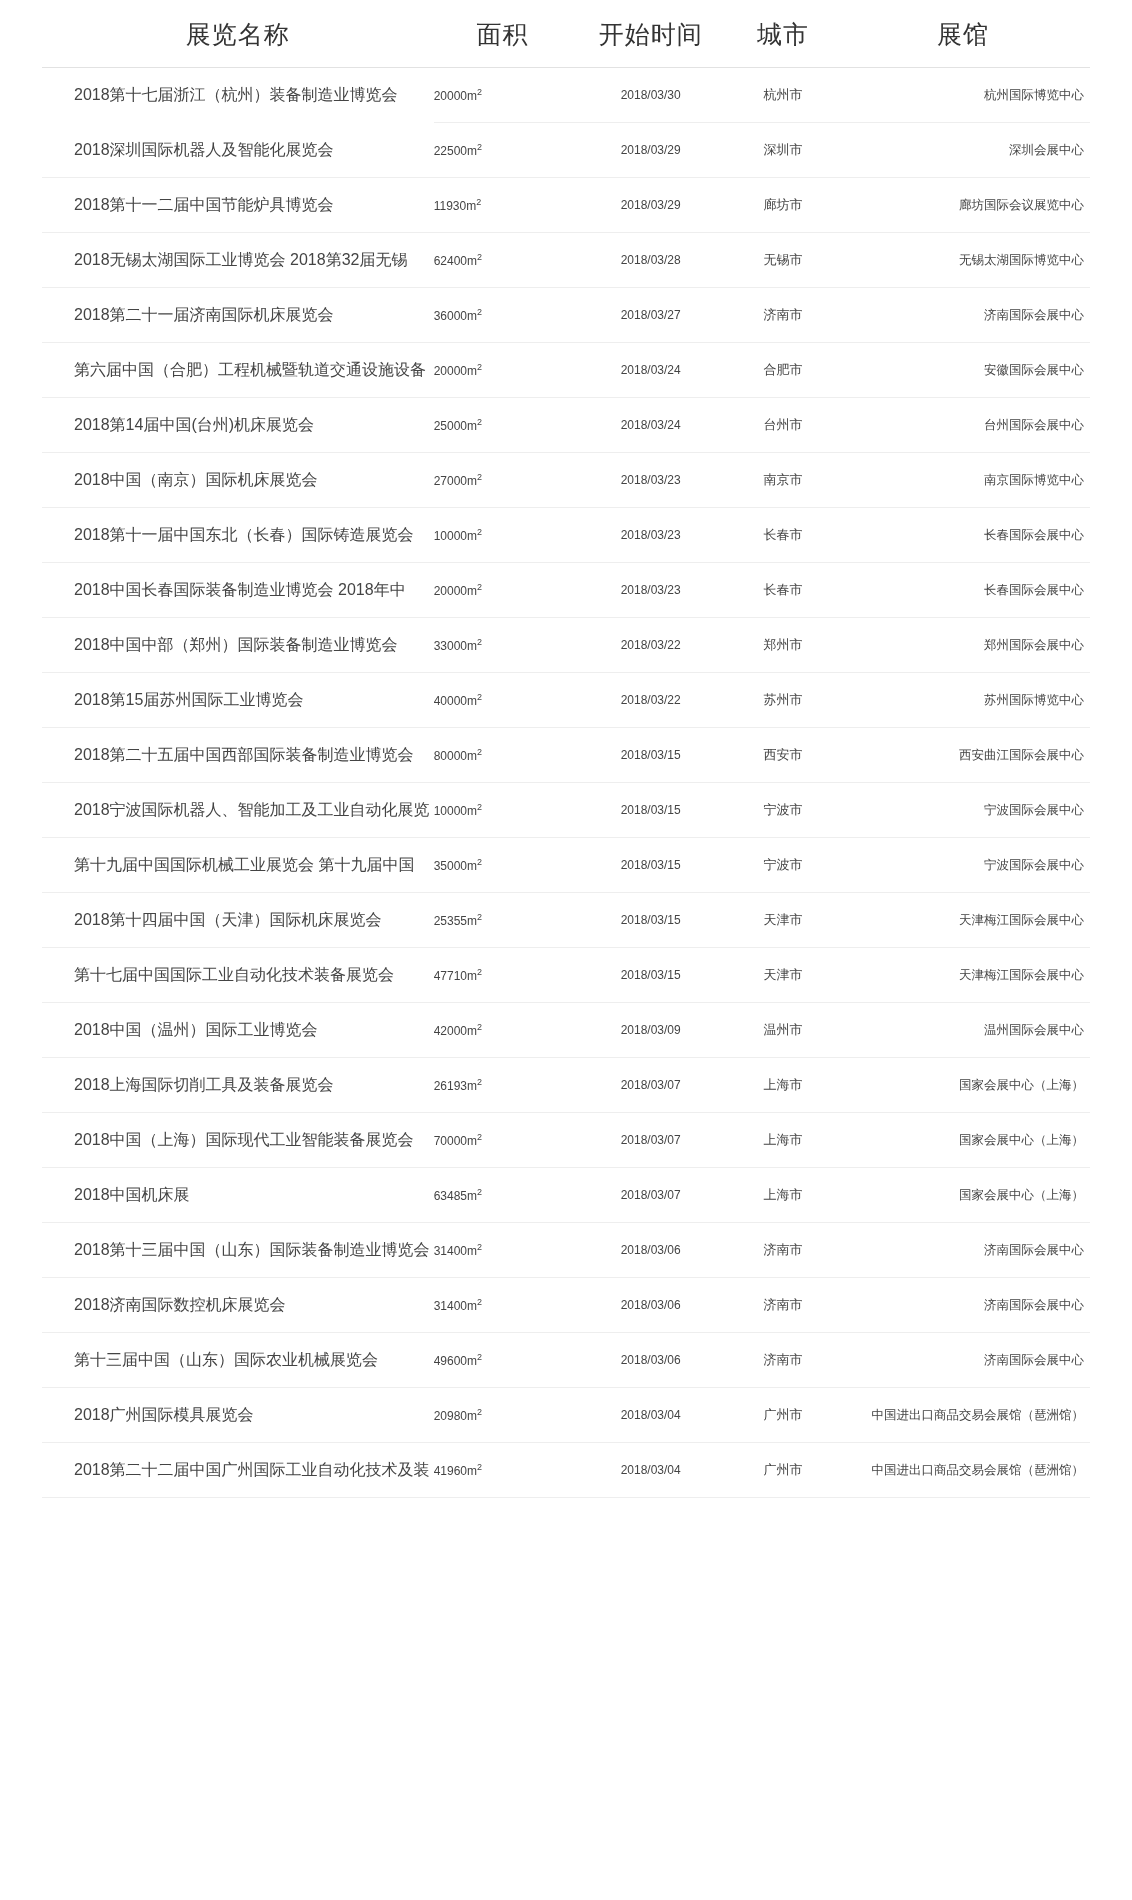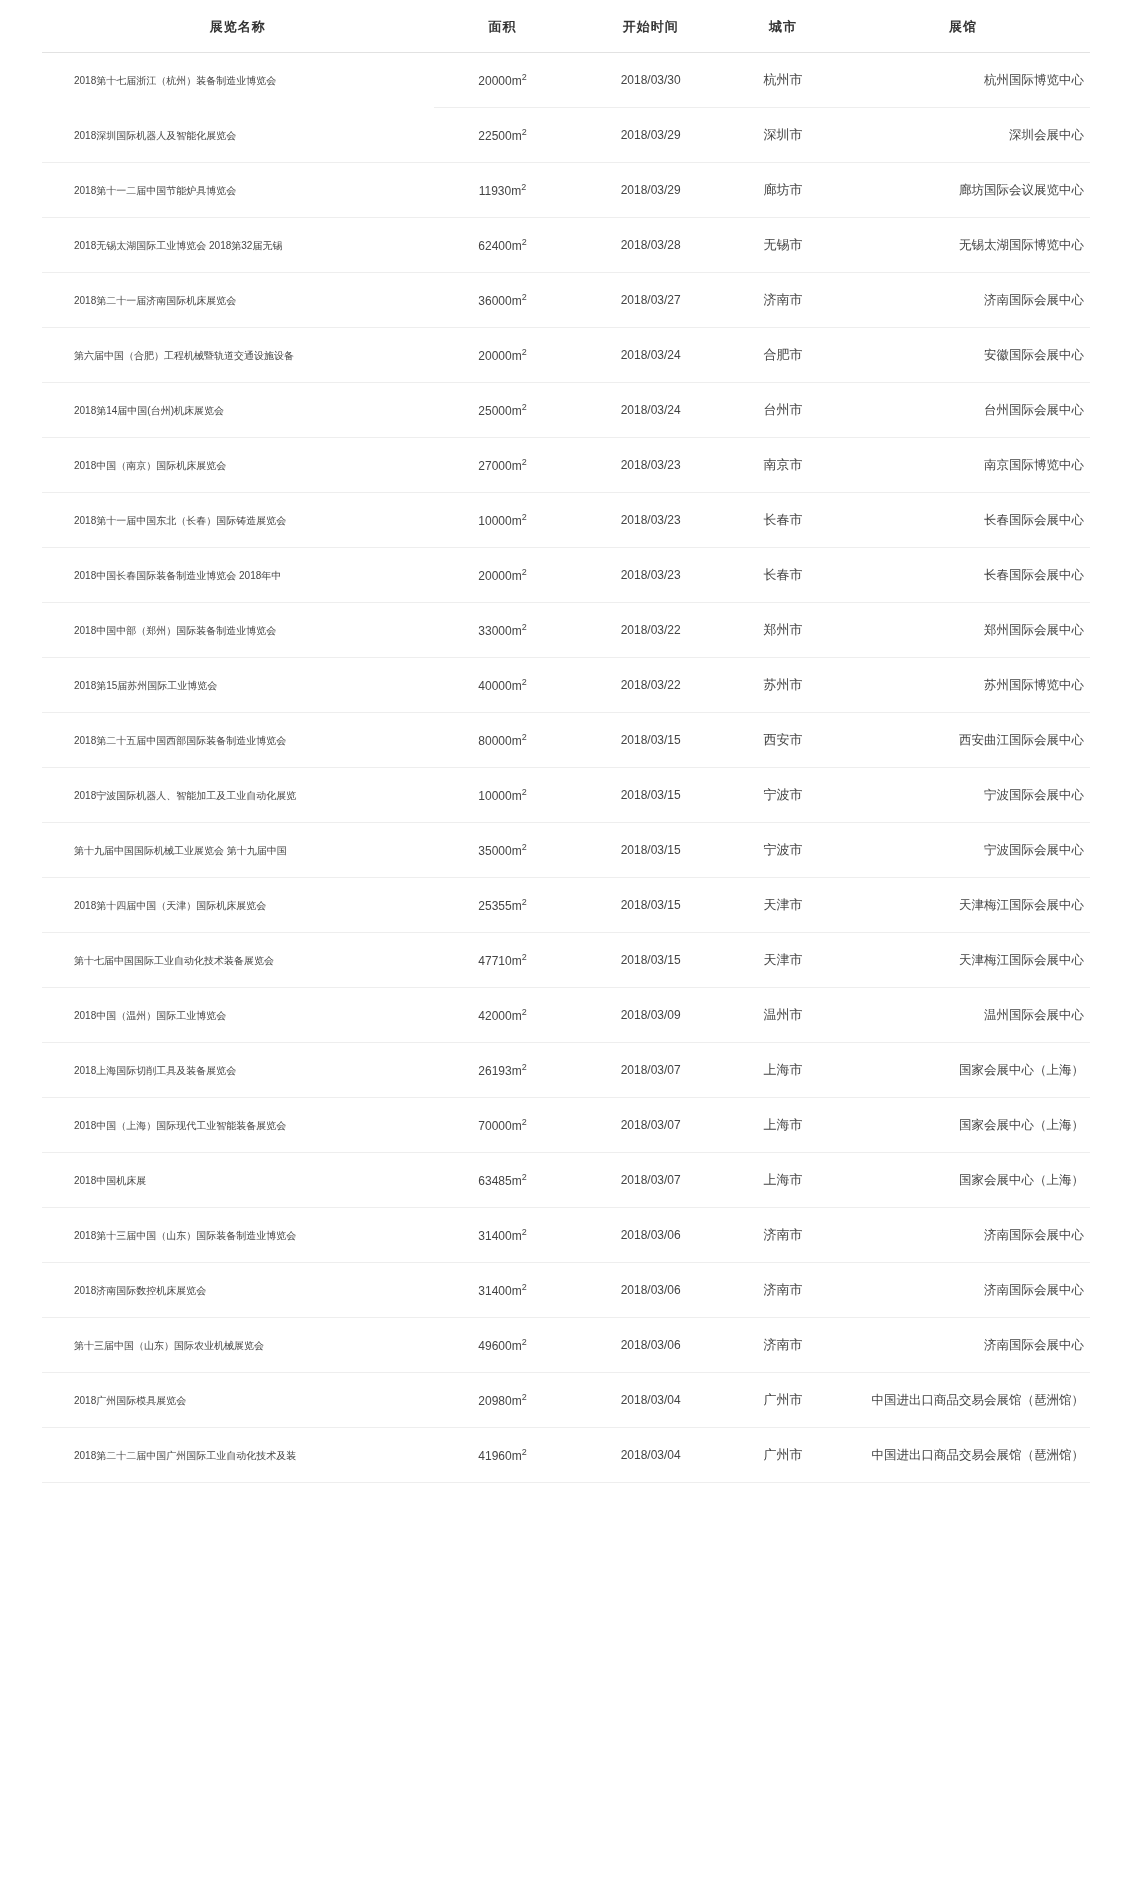--- a/index.html
+++ b/index.html
@@ -18,22 +18,22 @@
     box-sizing: border-box;
     padding: 0;
   }
   table.exhibition-table {
     width: 1048px;
     margin: 0 auto;
     border-collapse: collapse;
     table-layout: fixed;
   }
   table.exhibition-table thead th {
-    font-size: 13px;
-    font-weight: bold;
+    font-size: 25px;
+    font-weight: normal;
     color: #333333;
     padding: 18px 0 16px 0;
     border-bottom: 1px solid #e2e2e2;
     text-align: center;
     letter-spacing: 1px;
   }
   table.exhibition-table thead th.col-name {
     text-align: center;
   }
   table.exhibition-table tbody td {
@@ -43,30 +43,29 @@
     vertical-align: middle;
     color: #444444;
   }
   .col-name   { width: 370px; }
   .col-area   { width: 130px; }
   .col-date   { width: 150px; }
   .col-city   { width: 100px; }
   .col-venue  { width: 240px; }
 
   td.cell-name {
-    font-size: 10px;
+    font-size: 16px;
     color: #333333;
     text-align: left;
     padding-left: 32px !important;
     line-height: 1.5;
   }
   td.cell-area {
     font-size: 12px;
     color: #555555;
-    text-align: center;
   }
   td.cell-area sup {
     font-size: 9px;
     vertical-align: super;
   }
   td.cell-date {
     font-size: 12px;
     color: #555555;
     text-align: center;
   }

